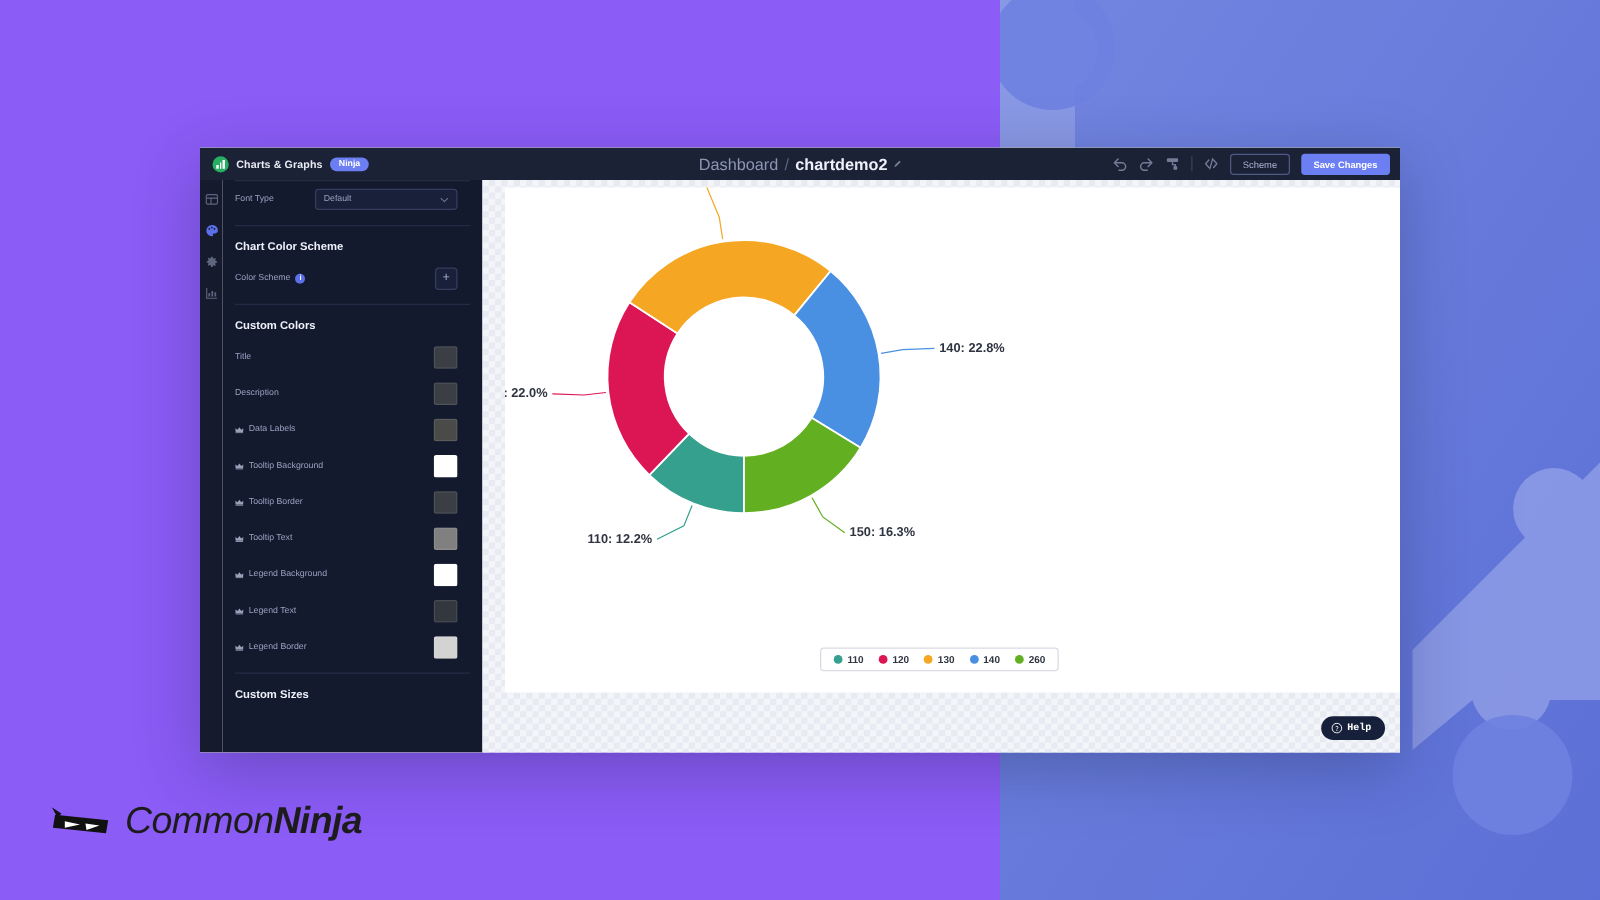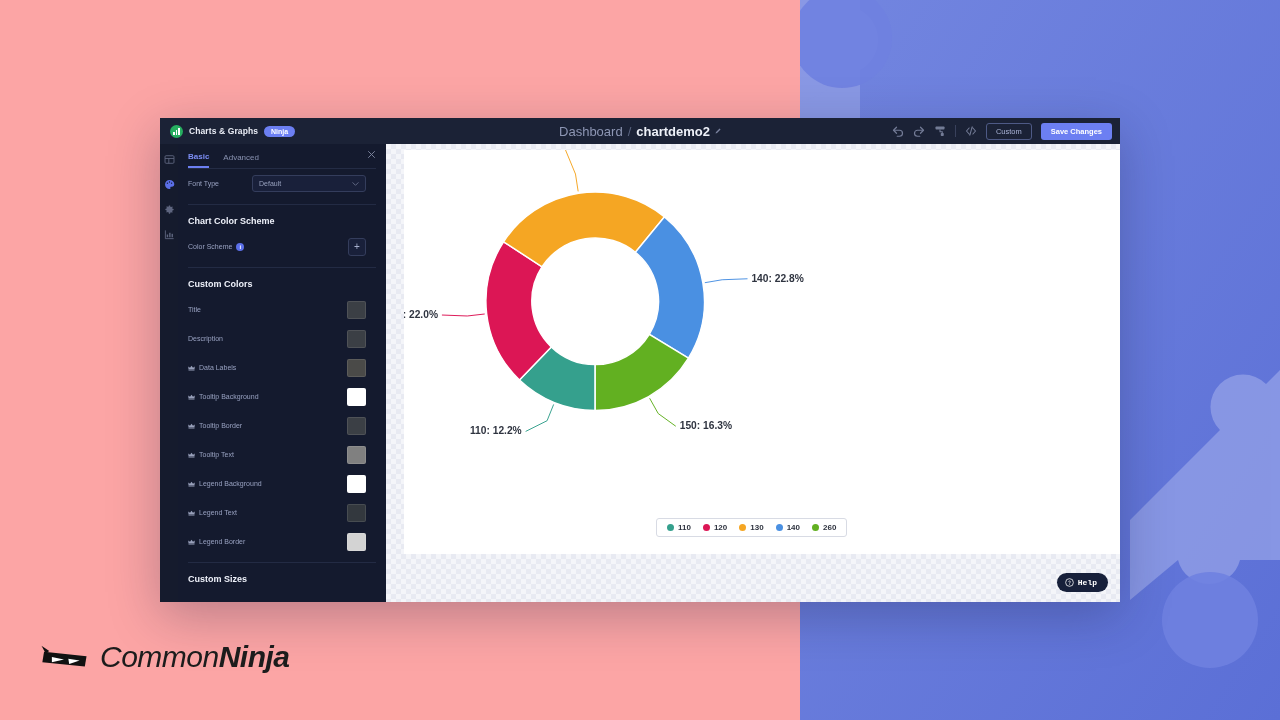--- a/index.html
+++ b/index.html
@@ -5,21 +5,21 @@
   html, body {
     margin: 0; padding: 0;
     width: 1280px; height: 720px;
     overflow: hidden;
     font-family: "Liberation Sans", sans-serif;
   }
 
   #stage {
     position: relative;
     width: 1280px; height: 720px;
-    background: #fca5a5;
+    background: #8b5cf6;
   }
 
   
   .bg-panel {
     position: absolute;
     top: 0; left: 800px;
     width: 480px; height: 720px;
     background: #6b7fdb;
     overflow: hidden;
   }
@@ -265,21 +265,21 @@
         </svg>
         <svg class="tb-icon" viewBox="0 0 16 16">
           <rect x="2" y="2" width="12" height="4" rx="1" fill="#aab3d2"></rect>
           <path d="M8 6v3h3v2" stroke="#aab3d2" stroke-width="1.4" fill="none"></path>
           <rect x="9" y="10.5" width="4" height="4" rx="1" fill="#aab3d2"></rect>
         </svg>
         <span class="tb-div"></span>
         <svg class="tb-icon" viewBox="0 0 16 16">
           <path d="M5.5 4L2 8l3.5 4M10.5 4L14 8l-3.5 4M9.5 2.5l-3 11" stroke="#aab3d2" stroke-width="1.4" fill="none" stroke-linecap="round" stroke-linejoin="round"></path>
         </svg>
-        <button class="btn-outline">Custom</button>
+        <button class="btn-outline">Scheme</button>
         <button class="btn-primary">Save Changes</button>
       </div>
     </div>
 
     <div class="body-row">
 
       <div class="railbar">
         <svg class="rail-icon" viewBox="0 0 16 16">
           <rect x="1.5" y="2.5" width="13" height="11" rx="1.5" stroke="#9aa3c2" stroke-width="1.3" fill="none"></rect>
           <path d="M1.5 6.5h13M7 6.5v7" stroke="#9aa3c2" stroke-width="1.3"></path>
@@ -296,27 +296,20 @@
         <svg class="rail-icon" viewBox="0 0 16 16">
           <path d="M2 2v12h12" stroke="#9aa3c2" stroke-width="1.3" fill="none"></path>
           <rect x="4" y="8" width="2" height="4" fill="#9aa3c2"></rect>
           <rect x="7.5" y="5.5" width="2" height="6.5" fill="#9aa3c2"></rect>
           <rect x="11" y="7" width="2" height="5" fill="#9aa3c2"></rect>
         </svg>
       </div>
 
       <div class="panel">
 
-        <div class="panel-tabs">
-          <div class="ptab active">Basic</div>
-          <div class="ptab">Advanced</div>
-          <svg class="panel-close" viewBox="0 0 12 12">
-            <path d="M2 2l8 8M10 2l-8 8" stroke="#b4bdd8" stroke-width="1.3" stroke-linecap="round"></path>
-          </svg>
-        </div>
         <div class="panel-rule"></div>
 
         <div class="row">
           <span class="row-label">Font Type</span>
           <div class="select">
             <span>Default</span>
             <svg class="chev" viewBox="0 0 10 6">
               <path d="M1 1l4 4 4-4" stroke="#97a0bd" stroke-width="1.2" fill="none" stroke-linecap="round"></path>
             </svg>
           </div>

